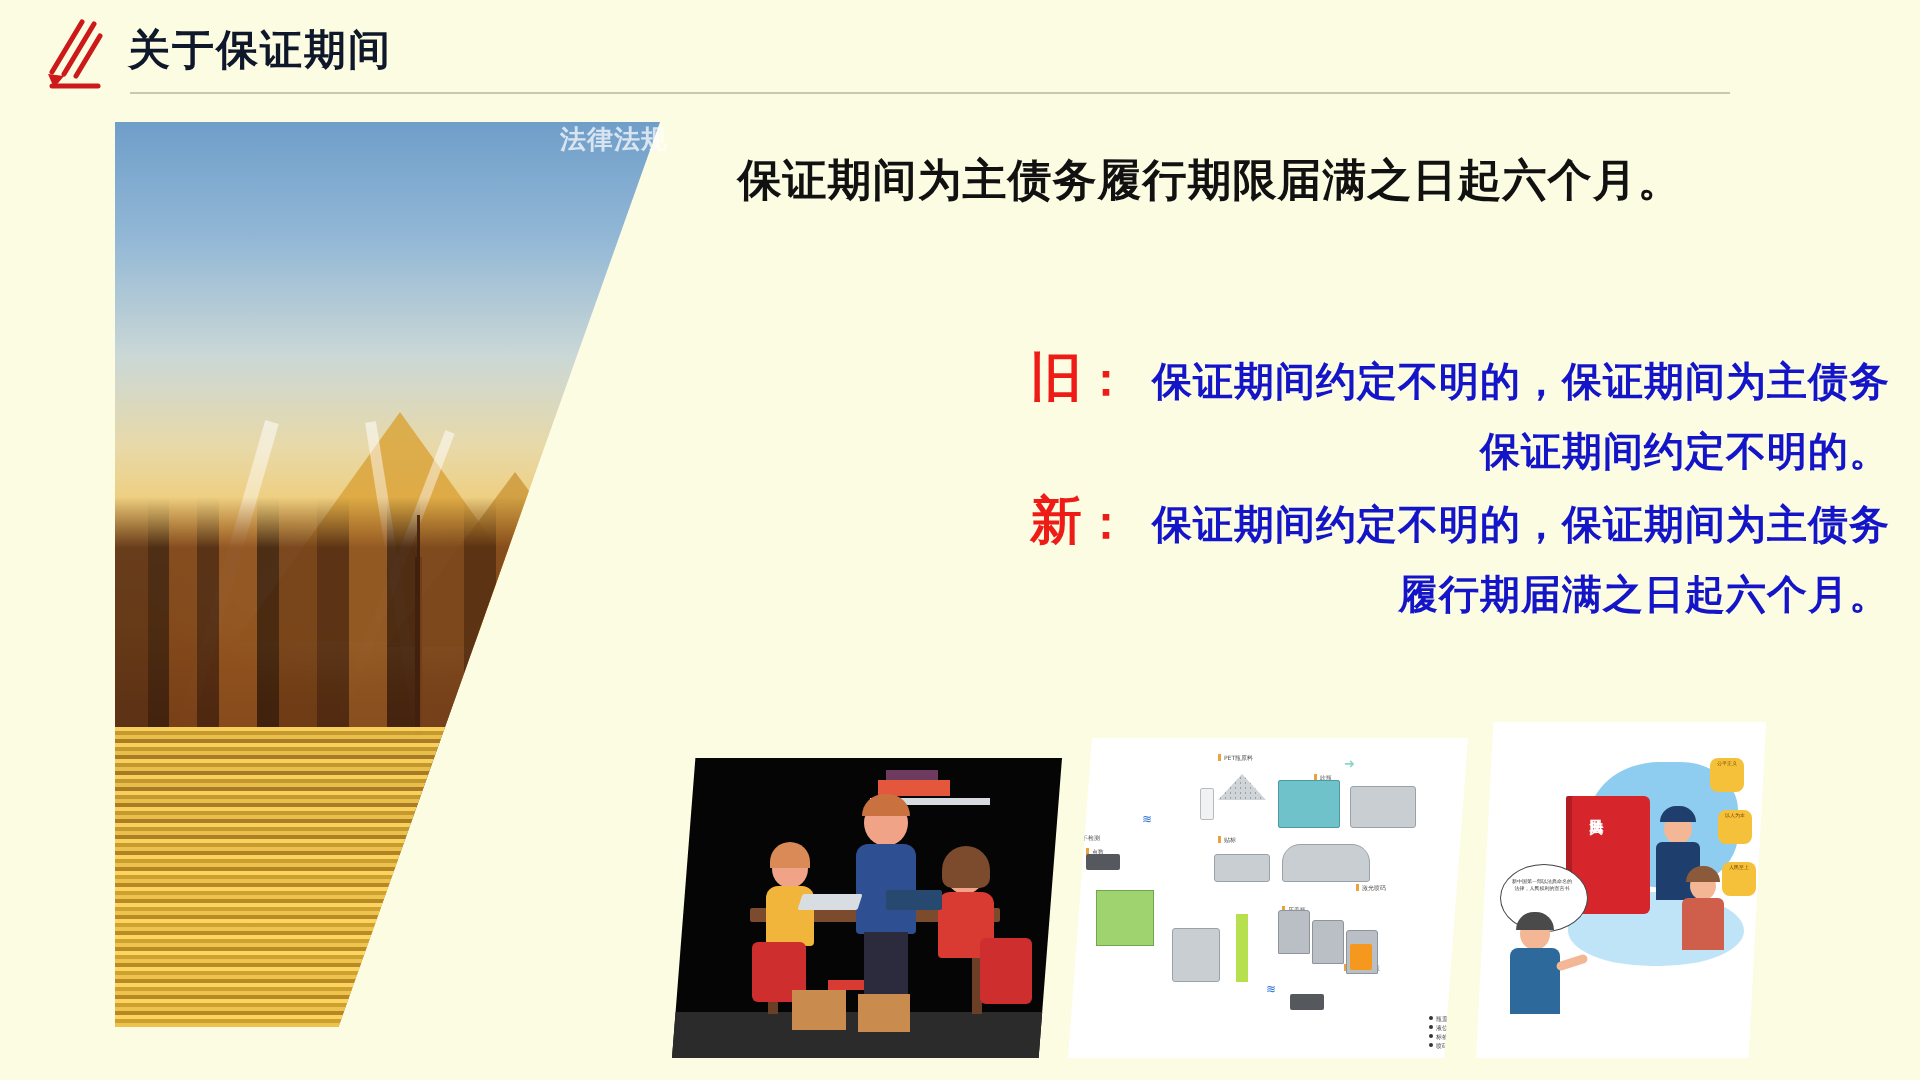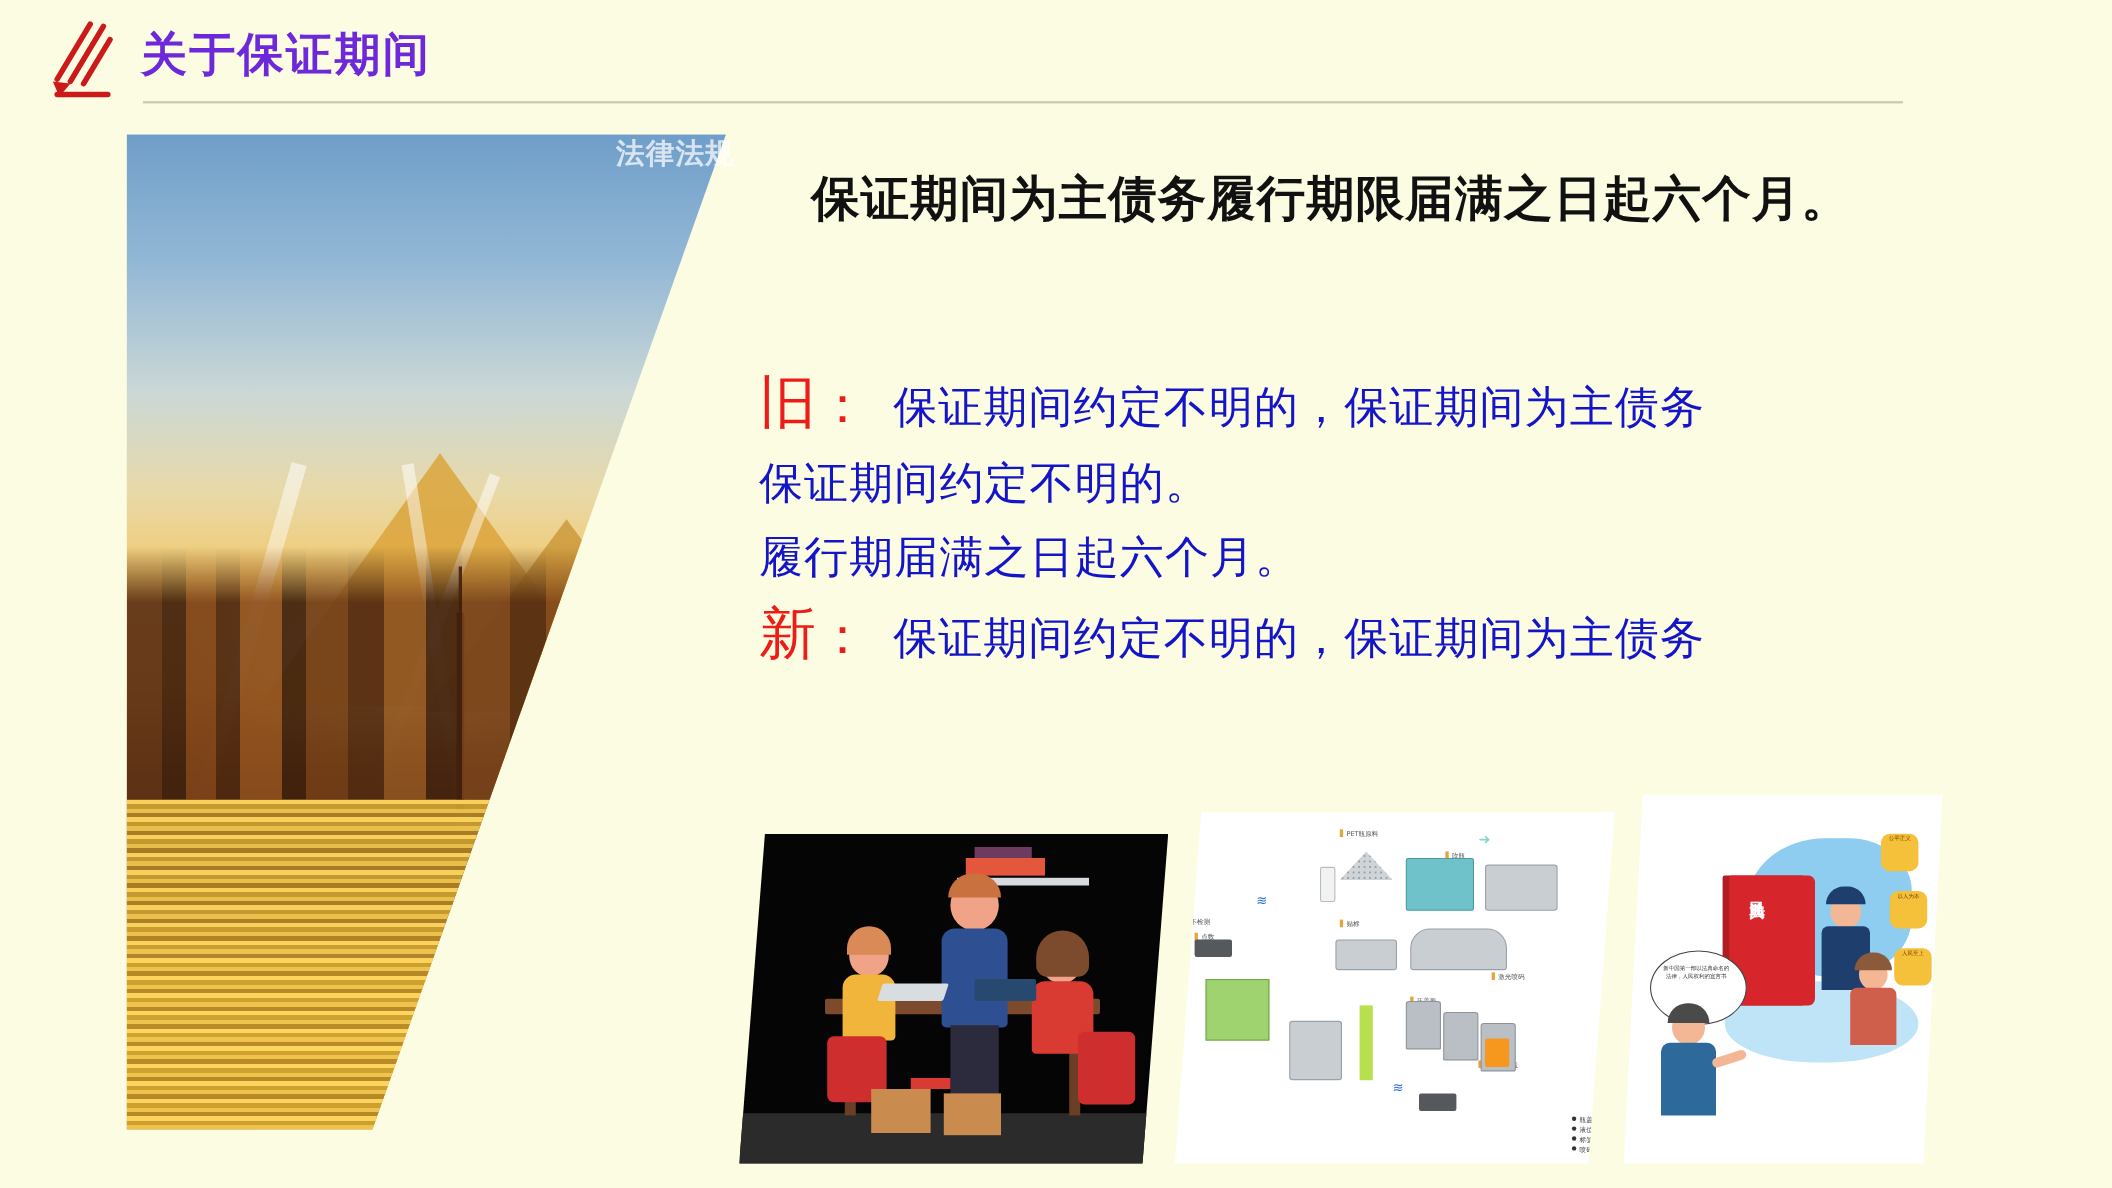--- a/index.html
+++ b/index.html
@@ -8,21 +8,21 @@
     background:#FCFCE3;
     font-family:"DejaVu Sans","Liberation Sans",sans-serif;
     overflow:hidden;position:relative;
   }
 
   
   .header{position:absolute;left:0;top:0;width:1920px;height:100px;}
   .pencil-icon{position:absolute;left:38px;top:14px;width:70px;height:76px;}
   .title-text{
     position:absolute;left:128px;top:22px;
-    font-size:42px;font-weight:bold;color:#6d28d9;
+    font-size:42px;font-weight:bold;color:#0f172a;
     letter-spacing:2px;white-space:nowrap;
     font-family:"DejaVu Sans","Liberation Sans",sans-serif;
   }
   .header-rule{
     position:absolute;left:130px;top:92px;width:1600px;height:2px;
     background:#C9C9B0;
   }
 
   
   .photo-city{
@@ -84,23 +84,23 @@
   }
   .headline .l2{display:block;font-family:Liberation Serif, serif;}
   .watermark{
     position:absolute;left:560px;top:122px;
     font-size:26px;font-weight:bold;color:#FFFFFF;opacity:.72;
     letter-spacing:1px;
   }
 
   
   .cmp{
-    position:absolute;left:690px;top:334px;width:1200px;
-    font-size:40px;font-weight:normal;line-height:1.52;
-    color:#1414C8;letter-spacing:1px;
+    position:absolute;left:690px;top:345px;width:1200px;
+    font-size:40px;font-weight:bold;line-height:1.52;
+    color:#1414C8;letter-spacing:1px;text-align:right;
   }
   .cmp p{margin:0 0 6px 0;text-indent:0;}
   .cmp .tag{color:#ED1C16;font-size:52px;line-height:1;}
   .cmp .tag-colon{color:#ED1C16;font-size:46px;}
   .cmp .sp{display:inline-block;width:22px;}
 
   
   .strip{position:absolute;left:0;top:0;width:1920px;height:1080px;pointer-events:none;}
 
   .thumb{position:absolute;overflow:hidden;background:#fff;}
@@ -182,24 +182,24 @@
 </div>
 
 <div class="cmp">
   <p>
     <span class="tag">旧</span><span class="tag-colon">：</span><span class="sp"></span><span>保证期间约定不明的，保证期间为主债务</span>
   </p>
   <p>
     <span>保证期间约定不明的。</span>
   </p>
   <p>
-    <span>履行期届满之日起六个月。</span>
+    <span class="tag">新</span><span class="tag-colon">：</span><span class="sp"></span><span>保证期间约定不明的，保证期间为主债务</span>
   </p>
   <p>
-    <span class="tag">新</span><span class="tag-colon">：</span><span class="sp"></span><span>保证期间约定不明的，保证期间为主债务</span>
+    <span>履行期届满之日起六个月。</span>
   </p>
 </div>
 
 <div class="strip">
 
   <div class="thumb t-office sk">
     <div class="floor"></div>
     <div class="shelf" style="left:198px;top:40px;width:120px;height:7px;"></div>
     <div class="books" style="left:206px;top:22px;width:72px;height:16px;"></div>
     <div class="books" style="left:214px;top:12px;width:52px;height:10px;background:#6c3b5f;"></div>

